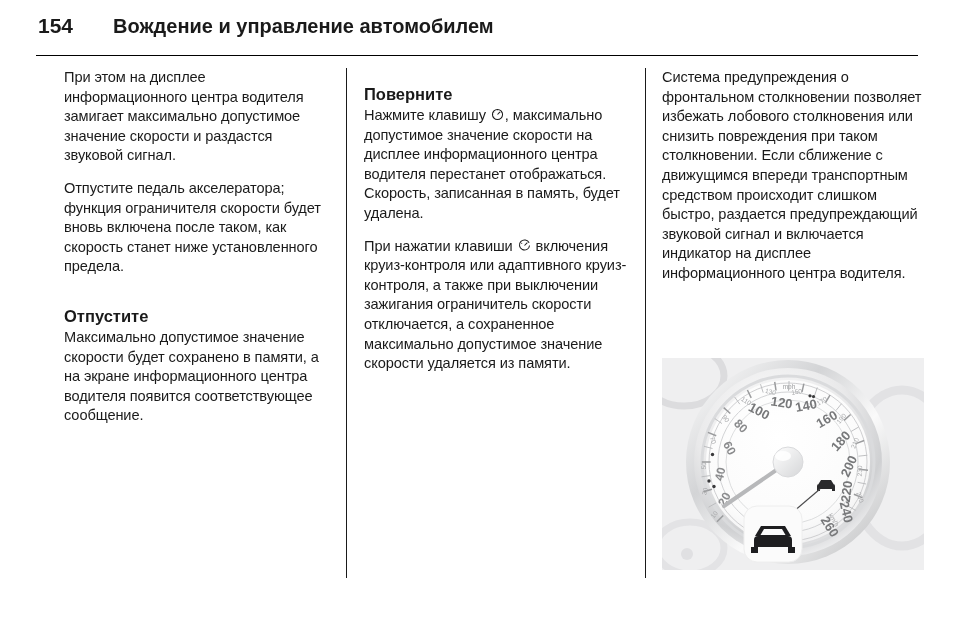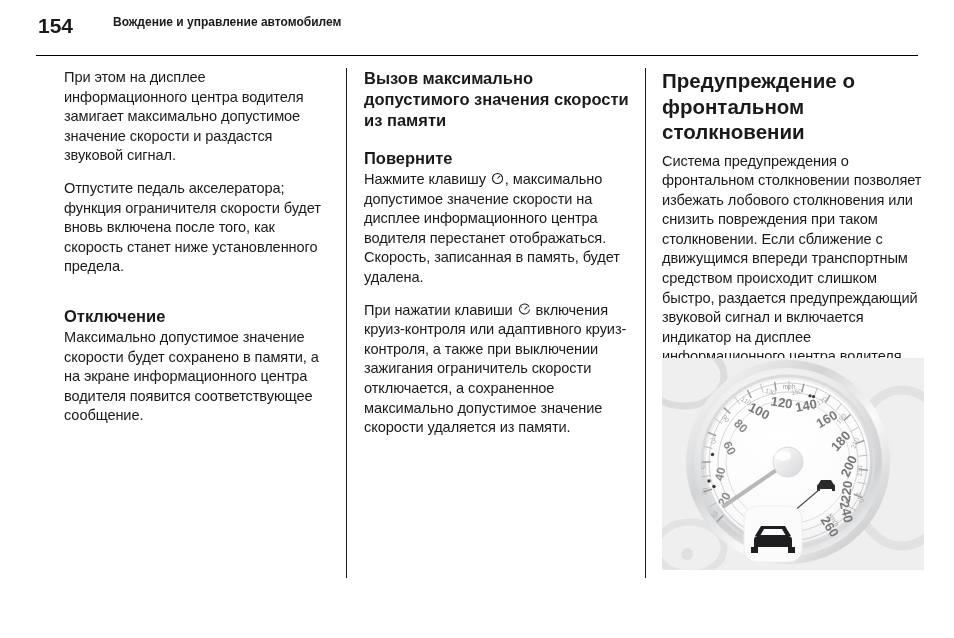--- a/index.html
+++ b/index.html
@@ -26,21 +26,21 @@
   .page-number {
     position: absolute;
     left: 38px; top: 14px;
     font-size: 21px;
     font-weight: bold;
     letter-spacing: 0px;
   }
   .page-title {
     position: absolute;
     left: 113px; top: 15px;
-    font-size: 12px;
+    font-size: 20px;
     font-weight: bold;
   }
   .header-rule {
     position: absolute;
     left: 36px;
     top: 55px;
     width: 882px;
     height: 1px;
     background: #000000;
   }
@@ -127,31 +127,30 @@
   <div class="header-rule"></div>
 </div>
 
 <div class="columns">
 
   <div class="divider divider-1"></div>
   <div class="divider divider-2"></div>
 
   <div class="col col-1">
     <p class="body">При этом на дисплее информационного центра водителя замигает максимально допустимое значение скорости и раздастся звуковой сигнал.</p>
-    <p class="body">Отпустите педаль акселератора; функция ограничителя скорости будет вновь включена после того, как скорость станет ниже установленного предела.</p>
+    <p class="body">Отпустите педаль акселератора; функция ограничителя скорости будет вновь включена после таком, как скорость станет ниже установленного предела.</p>
 
     <div class="spacer-12"></div>
-    <h2 class="sub">Отключение</h2>
+    <h2 class="sub">Отпустите</h2>
 
 
     <p class="body">Максимально допустимое значение скорости будет сохранено в памяти, а на экране информационного центра водителя появится соответствующее сообщение.</p>
   </div>
 
   <div class="col col-2">
-    <h2 class="sub tight">Вызов максимально допустимого значения скорости из памяти</h2>
 
 
     <div class="spacer-12"></div>
     <h2 class="sub">Поверните</h2>
 
     <p class="body"><span>Нажмите клавишу</span>&nbsp;<span class="sym"><svg viewBox="0 0 16 16">
             <g fill="none" stroke="#1a1a1a" stroke-width="1.1">
               <circle cx="8" cy="8" r="5.4"></circle>
               <path d="M8 8 L10.7 5.1"></path>
             </g>
@@ -167,21 +166,20 @@
     <p class="body"><span>При нажатии клавиши</span>&nbsp;<span class="sym"><svg viewBox="0 0 16 16">
             <g fill="none" stroke="#1a1a1a" stroke-width="1.1">
               <path d="M12.9 5.1 A5.4 5.4 0 1 0 13.4 8.0"></path>
               <path d="M8 8 L11.0 5.0"></path>
             </g>
             <circle cx="5.0" cy="5.6" r="0.6" fill="#1a1a1a"></circle>
           </svg></span>&nbsp;<span>включения круиз-контроля или адаптивного круиз-контроля, а также при выключении зажигания ограничитель скорости отключается, а сохраненное максимально допустимое значение скорости удаляется из памяти.</span></p>
   </div>
 
   <div class="col col-3">
-    <h1 class="major">Предупреждение о фронтальном столкновении</h1>
     <p class="body">Система предупреждения о фронтальном столкновении позволяет избежать лобового столкновения или снизить повреждения при таком столкновении. Если сближение с движущимся впереди транспортным средством происходит слишком быстро, раздается предупреждающий звуковой сигнал и включается индикатор на дисплее информационного центра водителя.</p>
   </div>
 
   <div class="figure">
     <svg width="262" height="212" viewBox="0 0 262 212">
       <defs>
         <radialGradient id="bezelGrad" cx="42%" cy="30%" r="75%">
           <stop offset="0%" stop-color="#ffffff"></stop>
           <stop offset="55%" stop-color="#e9e9ea"></stop>
           <stop offset="80%" stop-color="#cfd0d2"></stop>

